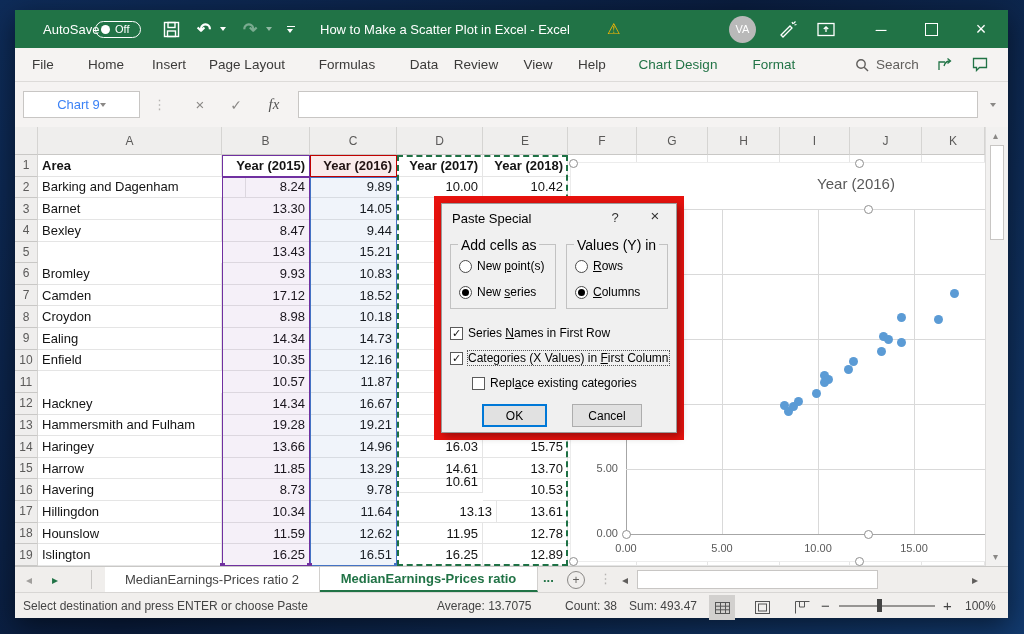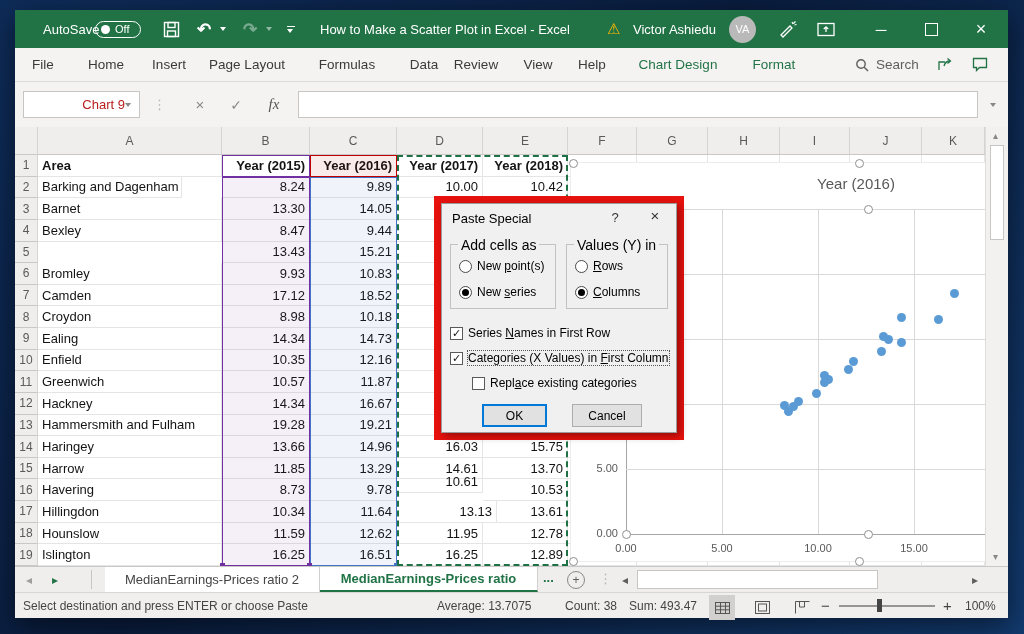--- a/index.html
+++ b/index.html
@@ -22,21 +22,21 @@
   .warn{color:#ffb900;font-size:15px}
   
   .tabs{position:absolute;left:0;top:38px;width:993px;height:34px;background:#f5f3f2;border-bottom:1px solid #dddbd9;box-sizing:border-box}
   .rtab{position:absolute;top:0;height:33px;display:flex;align-items:center;transform:translateX(-50%);
     font-size:13.5px;color:#3b3a39;white-space:nowrap}
   .rtab.acc{color:#217346}
   .searchg{position:absolute;top:0;height:33px;display:flex;align-items:center;gap:7px;color:#605e5c;font-size:13.5px}
   
   .frow{position:absolute;left:0;top:72px;width:993px;height:45px;background:#f5f3f2}
   .nbox{position:absolute;left:8px;top:9px;width:117px;height:27px;background:#fff;border:1px solid #c8c6c4;
-    box-sizing:border-box;display:flex;align-items:center;font-size:13px;color:#b91c1c;padding:0 8px;justify-content:flex-end}
+    box-sizing:border-box;display:flex;align-items:center;font-size:13px;color:#3b82f6;padding:0 8px;justify-content:center}
   .fbtn{position:absolute;top:9px;height:27px;display:flex;align-items:center;justify-content:center;color:#8a8886;font-size:14px}
   .finput{position:absolute;left:283px;top:9px;width:680px;height:27px;background:#fff;border:1px solid #c8c6c4;box-sizing:border-box}
   .dots3{color:#b5b3b1;font-size:13px;letter-spacing:1px}
   
   .grid{position:absolute;left:0;top:117px;width:970px;height:439px;background:#fff;overflow:hidden}
   .chd,.rhd{position:absolute;background:#efeeed;color:#5b5a59;font-size:12px;display:flex;align-items:center;
     justify-content:center;border-right:1px solid #d5d4d2;border-bottom:1px solid #c9c8c6;box-sizing:border-box}
   .cell{position:absolute;border-right:1px solid #e5e5e5;border-bottom:1px solid #e5e5e5;box-sizing:border-box;
     font-size:13px;color:#141414;display:flex;align-items:center;padding:0 4px;white-space:nowrap;overflow:hidden}
   .cn{justify-content:flex-end}
@@ -124,21 +124,20 @@
           <span class="chv"></span>
         </div>
       <div class="abs" style="left:272px">
         <span style="display:inline-block">
           <span style="display:block;width:8px;border-top:1.5px solid #fff;margin:0 0 2px 0"></span>
           <span class="chv" style="display:block"></span>
         </span>
       </div>
       <div class="abs" style="left:300px;width:260px;justify-content:center">How to Make a Scatter Plot in Excel  -  Excel</div>
       <div class="abs warn" style="left:592px">⚠</div>
-      <div class="abs" style="left:618px">Victor Ashiedu</div>
       <div class="abs" style="left:714px">
         <span class="avatar">VA</span>
       </div>
       <div class="abs" style="left:762px">
         <svg width="20" height="20" viewBox="0 0 20 20">
           <path d="M4 16 L13 7 L15 9 L6 18 Z" fill="none" stroke="#fff" stroke-width="1.3"></path>
           <path d="M15 3 l1 2 M17.5 6 l2-0.5 M16.5 4.5 l2-2" stroke="#fff" stroke-width="1.2" fill="none"></path>
         </svg>
       </div>
       <div class="abs" style="left:802px">
@@ -240,21 +239,21 @@
         <div class="cell cn b" style="left: 207px; top: 28px; width: 88px; height: 21.63px;">Year (2015)</div>
         <div class="cell cn b" style="left: 295px; top: 28px; width: 87px; height: 21.63px;">Year (2016)</div>
         <div class="cell cn b" style="left: 382px; top: 28px; width: 86px; height: 21.63px;">Year (2017)</div>
         <div class="cell cn b" style="left: 468px; top: 28px; width: 85px; height: 21.63px;">Year (2018)</div>
         <div class="cell b" style="left: 553px; top: 28px; width: 69px; height: 21.63px;"></div>
         <div class="cell b" style="left: 622px; top: 28px; width: 71px; height: 21.63px;"></div>
         <div class="cell b" style="left: 693px; top: 28px; width: 72px; height: 21.63px;"></div>
         <div class="cell b" style="left: 765px; top: 28px; width: 70px; height: 21.63px;"></div>
         <div class="cell b" style="left: 835px; top: 28px; width: 72px; height: 21.63px;"></div>
         <div class="cell b" style="left: 907px; top: 28px; width: 63px; height: 21.63px;"></div>
-        <div class="cell" style="left: 23px; top: 49.63px; width: 144px; height: 21.63px;">Barking and Dagenham</div>
+        <div class="cell" style="left: 23px; top: 49.63px; width: 208px; height: 21.63px;">Barking and Dagenham</div>
         <div class="cell cn" style="left: 207px; top: 49.63px; width: 88px; height: 21.63px;">8.24</div>
         <div class="cell cn" style="left: 295px; top: 49.63px; width: 87px; height: 21.63px;">9.89</div>
         <div class="cell cn" style="left: 382px; top: 49.63px; width: 86px; height: 21.63px;">10.00</div>
         <div class="cell cn" style="left: 468px; top: 49.63px; width: 85px; height: 21.63px;">10.42</div>
         <div class="cell" style="left: 553px; top: 49.63px; width: 69px; height: 21.63px;"></div>
         <div class="cell" style="left: 622px; top: 49.63px; width: 71px; height: 21.63px;"></div>
         <div class="cell" style="left: 693px; top: 49.63px; width: 72px; height: 21.63px;"></div>
         <div class="cell" style="left: 765px; top: 49.63px; width: 70px; height: 21.63px;"></div>
         <div class="cell" style="left: 835px; top: 49.63px; width: 72px; height: 21.63px;"></div>
         <div class="cell" style="left: 907px; top: 49.63px; width: 63px; height: 21.63px;"></div>
@@ -338,21 +337,20 @@
         <div class="cell cn" style="left: 207px; top: 222.67px; width: 88px; height: 21.63px;">10.35</div>
         <div class="cell cn" style="left: 295px; top: 222.67px; width: 87px; height: 21.63px;">12.16</div>
         <div class="cell cn" style="left: 382px; top: 222.67px; width: 86px; height: 21.63px;"></div>
         <div class="cell cn" style="left: 468px; top: 222.67px; width: 85px; height: 21.63px;"></div>
         <div class="cell" style="left: 553px; top: 222.67px; width: 69px; height: 21.63px;"></div>
         <div class="cell" style="left: 622px; top: 222.67px; width: 71px; height: 21.63px;"></div>
         <div class="cell" style="left: 693px; top: 222.67px; width: 72px; height: 21.63px;"></div>
         <div class="cell" style="left: 765px; top: 222.67px; width: 70px; height: 21.63px;"></div>
         <div class="cell" style="left: 835px; top: 222.67px; width: 72px; height: 21.63px;"></div>
         <div class="cell" style="left: 907px; top: 222.67px; width: 63px; height: 21.63px;"></div>
-        <div class="cell" style="left: 23px; top: 244.3px; width: 184px; height: 21.63px;">Greenwich</div>
         <div class="cell cn" style="left: 207px; top: 244.3px; width: 88px; height: 21.63px;">10.57</div>
         <div class="cell cn" style="left: 295px; top: 244.3px; width: 87px; height: 21.63px;">11.87</div>
         <div class="cell cn" style="left: 382px; top: 244.3px; width: 86px; height: 21.63px;"></div>
         <div class="cell cn" style="left: 468px; top: 244.3px; width: 85px; height: 21.63px;"></div>
         <div class="cell" style="left: 553px; top: 244.3px; width: 69px; height: 21.63px;"></div>
         <div class="cell" style="left: 622px; top: 244.3px; width: 71px; height: 21.63px;"></div>
         <div class="cell" style="left: 693px; top: 244.3px; width: 72px; height: 21.63px;"></div>
         <div class="cell" style="left: 765px; top: 244.3px; width: 70px; height: 21.63px;"></div>
         <div class="cell" style="left: 835px; top: 244.3px; width: 72px; height: 21.63px;"></div>
         <div class="cell" style="left: 907px; top: 244.3px; width: 63px; height: 21.63px;"></div>

